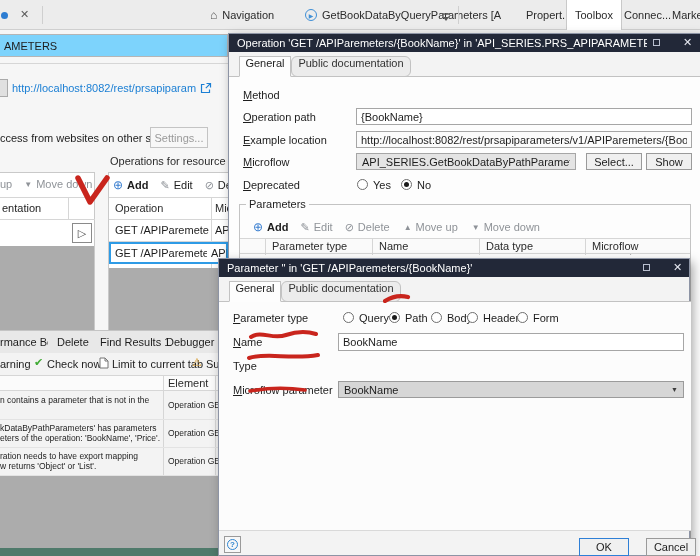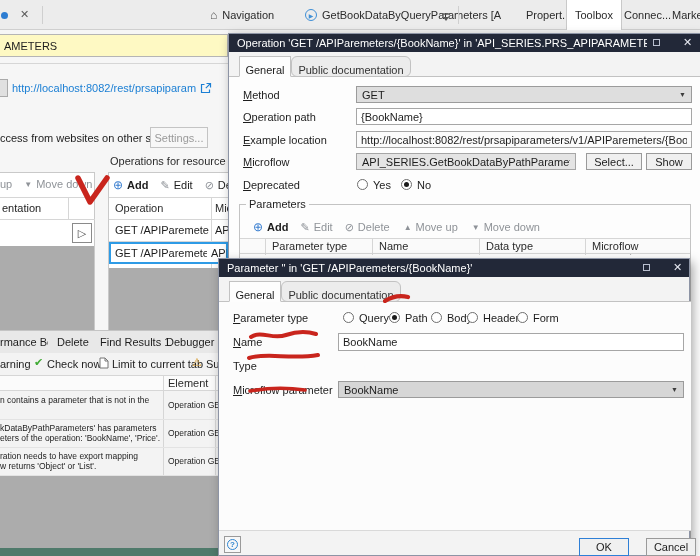--- a/index.html
+++ b/index.html
@@ -33,21 +33,21 @@
   .radio.sel::after{content:"";display:block;width:5px;height:5px;margin:2px;border-radius:50%;background:#1a1a1a;}
   .mn::first-letter{text-decoration:underline;}
   .grayfill{background:#acacac;}
   
   .dlg{position:absolute;background:#f3f3f3;border:1px solid #8d94a5;
        box-shadow:3px 4px 10px rgba(0,0,0,.35);}
   .dlg-title{position:absolute;left:0;top:0;right:0;height:18px;background:#222838;color:#fff;
              display:flex;align-items:center;padding:0 8px;font-size:11px;white-space:nowrap;overflow:hidden;}
   .maxbox{display:inline-block;width:7px;height:7px;border:1px solid #b9bfcf;}
   .xglyph{color:#e8eaf2;font-size:11px;line-height:1;}
-  .dtab{position:absolute;height:21px;display:flex;align-items:flex-end;justify-content:center;
+  .dtab{position:absolute;height:21px;display:flex;align-items:flex-start;justify-content:center;
         font-size:11px;border:1px solid #c2c2c2;}
   .dtab.active{background:#fdfdfd;border-bottom:1px solid #fdfdfd;z-index:2;}
   .dtab.idle{background:#ececec;color:#333;border-radius:6px;}
   .tabline{position:absolute;height:1px;background:#c2c2c2;}
   
   .tbi{display:flex;align-items:center;gap:4px;font-size:11px;}
   .ic-add{color:#3a7fd0;font-size:12px;}
   .ic-gray{color:#8e9298;font-size:11px;}
   .tiny-arr{font-size:8px;}
   
@@ -110,21 +110,21 @@
     <div class="abs ptab active" style="left:566px;">
         <span>Toolbox</span>
       </div>
     <div class="abs ptab" style="left:664px;">
         <span>Market...</span>
       </div>
   </div>
 
   <div class="abs" style="left:0;top:30px;width:228px;height:526px;background:#f6f6f6;">
 
-    <div class="abs clip" style="left:0;top:4px;width:228px;height:23px;background:#fef9c3;border:1px solid #b5b5b5;border-left:none;display:flex;align-items:center;padding-left:4px;">
+    <div class="abs clip" style="left:0;top:4px;width:228px;height:23px;background:#7dd3fc;border:1px solid #b5b5b5;border-left:none;display:flex;align-items:center;padding-left:4px;">
       <span class="t11">AMETERS</span>
     </div>
     <div class="abs hline" style="left:0;top:33px;width:228px;"></div>
 
     <div class="abs" style="left:0;top:49px;width:8px;height:18px;background:#e0e0e0;border:1px solid #aaa;border-left:none;"></div>
     <div class="abs" style="left:12px;top:52px;display:flex;align-items:center;gap:4px;">
       <span class="t11 clip" style="color:#1b7fd4;max-width:184px;">http://localhost:8082/rest/prsapiparameters/v1</span>
       <svg width="12" height="12" viewBox="0 0 12 12">
         <path d="M4.5 2.5H1.5v8h8v-3" fill="none" stroke="#1b7fd4" stroke-width="1.2"></path>
         <path d="M6.5 1.5h4v4M10.3 1.7L5.8 6.2" fill="none" stroke="#1b7fd4" stroke-width="1.2"></path>
@@ -235,24 +235,20 @@
     <div class="dtab active" style="left:10px;top:22px;width:52px;">
         <span>General</span>
       </div>
     <div class="dtab idle" style="left:62px;top:22px;width:120px;">
         <span>Public documentation</span>
       </div>
     <div class="tabline" style="left:0;top:42px;width:472px;"></div>
     <div class="abs" style="left:0;top:43px;width:472px;height:480px;background:#fdfdfd;"></div>
 
     <span class="abs t11 mn" style="left:14px;top:55px;">Method</span>
-    <div class="abs drop" style="left:127px;top:52px;width:336px;height:17px;background:#dedede;">
-      <span>GET</span>
-        <span class="arr">▼</span>
-    </div>
 
     <span class="abs t11 mn" style="left:14px;top:77px;">Operation path</span>
     <input class="abs input" style="left: 127px; top: 74px; width: 336px; height: 17px;" value="{BookName}">
 
     <span class="abs t11 mn" style="left:14px;top:100px;">Example location</span>
     <input class="abs input" style="left: 127px; top: 97px; width: 336px; height: 17px; background: rgb(251, 251, 251);" value="http://localhost:8082/rest/prsapiparameters/v1/APIParemeters/{BookName}">
 
     <span class="abs t11 mn" style="left:14px;top:122px;">Microflow</span>
     <div class="abs ro clip" style="left:127px;top:119px;width:220px;height:17px;">
       <span class="clip">API_SERIES.GetBookDataByPathParameters</span>

